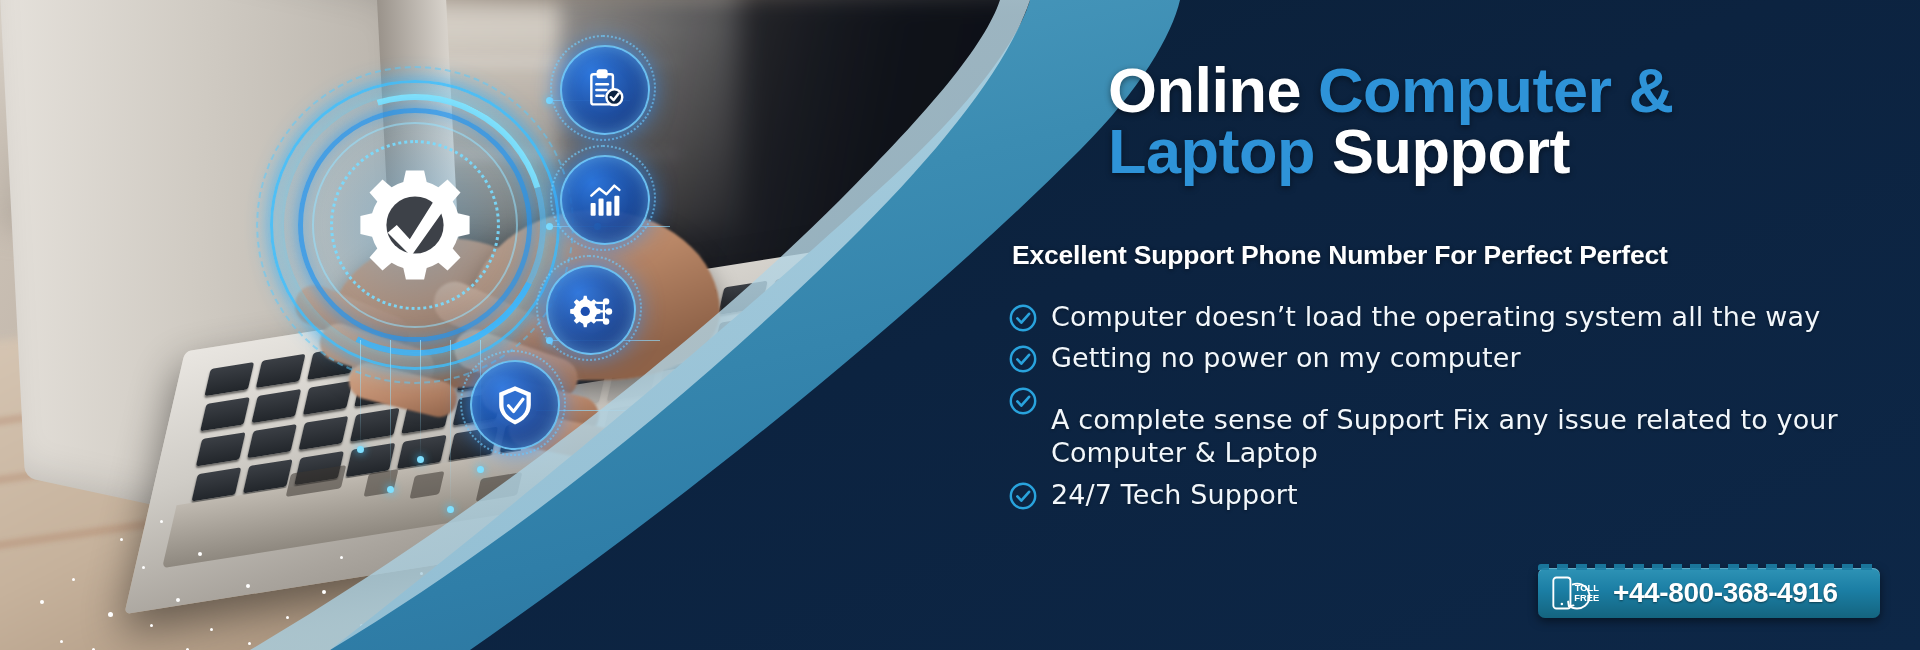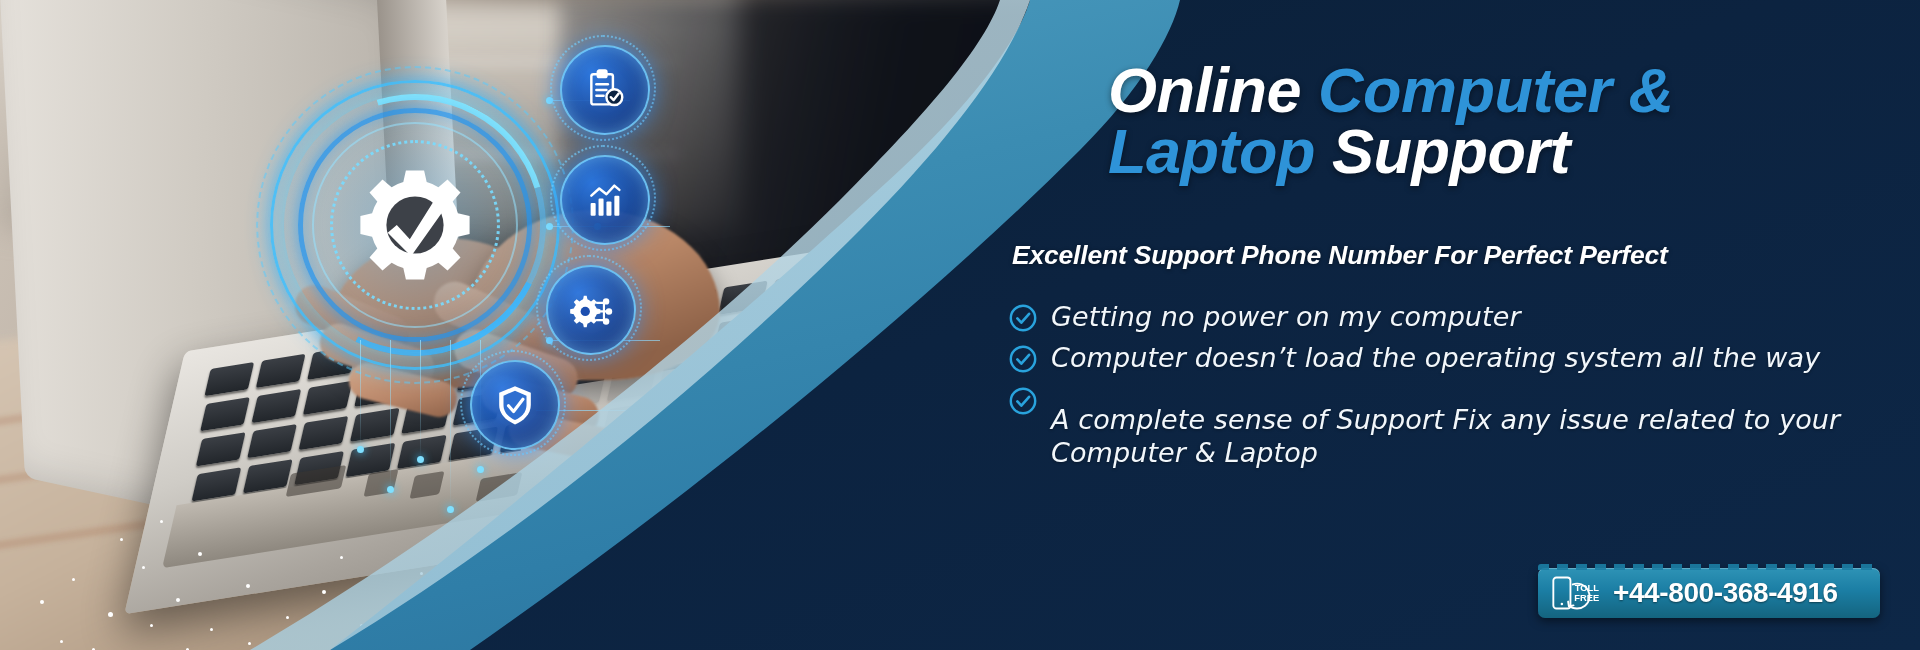--- a/index.html
+++ b/index.html
@@ -102,21 +102,21 @@
 
   .link{position:absolute;height:1px;background:rgba(150,225,255,.65);}
   .link-v{position:absolute;width:1px;background:linear-gradient(180deg,rgba(150,225,255,.75),rgba(150,225,255,0));}
   .dot{position:absolute;width:7px;height:7px;border-radius:50%;background:#7fe0ff;
     box-shadow:0 0 9px #44c8ff;}
 
   
   .shapes{position:absolute;left:0;top:0;width:1920px;height:650px;}
 
   
-  .panel{position:absolute;left:980px;top:0;width:940px;height:650px;font-style:italic;}
+  .panel{position:absolute;left:980px;top:0;width:940px;height:650px;}
   .headline{
     position:absolute;left:128px;top:60px;width:760px;
     font-size:63px;font-weight:bold;line-height:.97;letter-spacing:-.5px;
     color:#ffffff;text-shadow:0 2px 6px rgba(0,0,0,.45);
   }
   .headline .accent{color:#2e93d8;}
   .subhead{
     position:absolute;left:32px;top:240px;width:900px;
     font-size:26.5px;font-weight:bold;color:#ffffff;letter-spacing:-.2px;
     text-shadow:0 1px 4px rgba(0,0,0,.45);
@@ -412,44 +412,53 @@
 
     <div class="bullets">
 
       <div class="bullet">
         <span class="bi">
           <svg viewBox="0 0 32 32" width="30" height="30">
             <circle cx="16" cy="16" r="13" fill="none" stroke="#29a3dd" stroke-width="2.6"></circle>
             <polyline points="10,16.5 14.2,21 22.5,11.5" fill="none" stroke="#29a3dd" stroke-width="2.8" stroke-linecap="round" stroke-linejoin="round"></polyline>
           </svg>
         </span>
-        <span class="btxt">Getting no power on my computer</span>
+        <span class="btxt">Computer doesn’t load the operating system all the way</span>
       </div>
 
       <div class="bullet">
         <span class="bi">
           <svg viewBox="0 0 32 32" width="30" height="30">
             <circle cx="16" cy="16" r="13" fill="none" stroke="#29a3dd" stroke-width="2.6"></circle>
             <polyline points="10,16.5 14.2,21 22.5,11.5" fill="none" stroke="#29a3dd" stroke-width="2.8" stroke-linecap="round" stroke-linejoin="round"></polyline>
           </svg>
         </span>
-        <span class="btxt">Computer doesn’t load the operating system all the way</span>
+        <span class="btxt">Getting no power on my computer</span>
       </div>
 
 
       <div class="bullet">
         <span class="bi">
           <svg viewBox="0 0 32 32" width="30" height="30">
             <circle cx="16" cy="16" r="13" fill="none" stroke="#29a3dd" stroke-width="2.6"></circle>
             <polyline points="10,16.5 14.2,21 22.5,11.5" fill="none" stroke="#29a3dd" stroke-width="2.8" stroke-linecap="round" stroke-linejoin="round"></polyline>
           </svg>
         </span>
         <span class="btxt" style="max-width:800px;margin-top:20px;">A complete sense of Support Fix any issue related to your Computer &amp; Laptop</span>
       </div>
 
+      <div class="bullet">
+        <span class="bi">
+          <svg viewBox="0 0 32 32" width="30" height="30">
+            <circle cx="16" cy="16" r="13" fill="none" stroke="#29a3dd" stroke-width="2.6"></circle>
+            <polyline points="10,16.5 14.2,21 22.5,11.5" fill="none" stroke="#29a3dd" stroke-width="2.8" stroke-linecap="round" stroke-linejoin="round"></polyline>
+          </svg>
+        </span>
+        <span class="btxt">24/7 Tech Support</span>
+      </div>
 
     </div>
   </div>
 
   <div class="badge">
     <div class="badge-notch"></div>
     <span class="tollicon">
       <svg viewBox="0 0 72 46" width="56" height="36">
         <g fill="none" stroke="#ffffff" stroke-width="2.4" stroke-linecap="round" stroke-linejoin="round">
           <rect x="3" y="3" width="22" height="40" rx="4"></rect>

